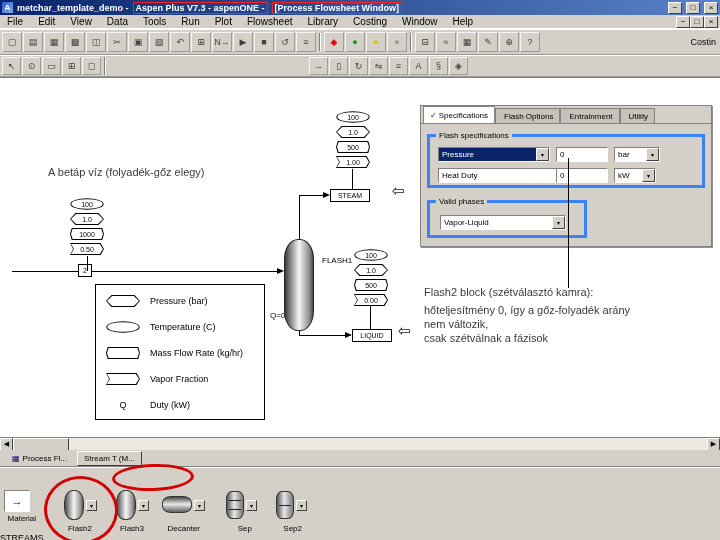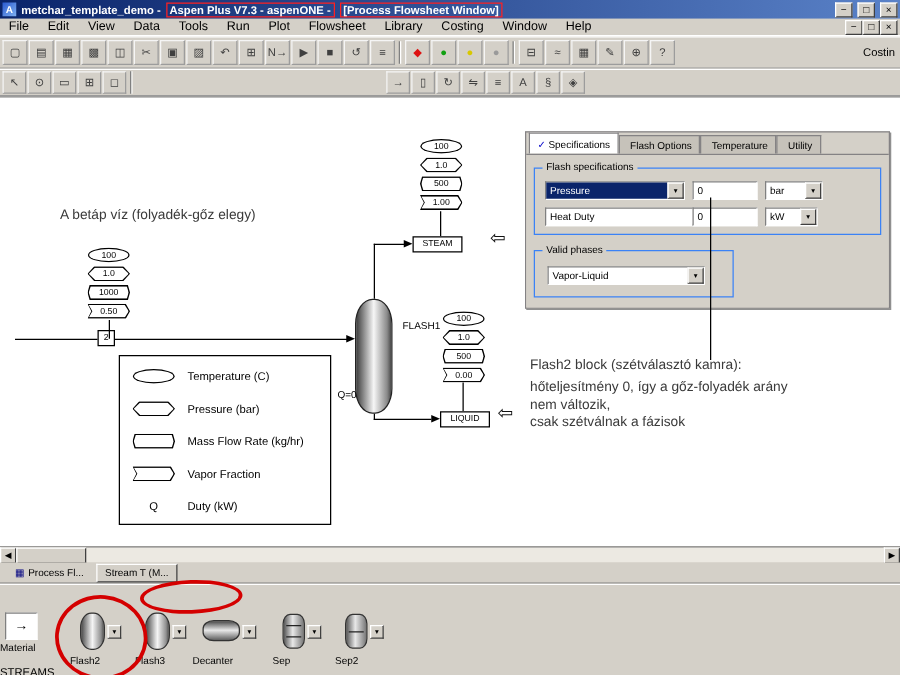--- a/index.html
+++ b/index.html
@@ -37,40 +37,40 @@
 .legend{position:absolute;border:1px solid #000;background:#fff;padding-top:3px}
 .lrow{height:26px;display:flex;align-items:center;gap:10px;padding-left:10px}
 .llab{font-size:9px}
 .lq{width:34px;text-align:center;font-size:9px;flex:none}
 .form{position:absolute;background:var(--chrome);border:1px solid #848284;box-shadow:1px 1px 0 #909090}
 .ftabs{position:absolute;left:2px;top:0;right:2px;height:17px;display:flex;align-items:flex-end}
 .ftab{display:flex;align-items:center;gap:2px;padding:2px 6px;font-size:8px;border:1px solid #848284;border-bottom:none;background:#c6c2ba;height:15px;white-space:nowrap}
 .ftabs div.ftab:first-of-type{background:#fff;height:17px}
 .chk{color:var(--check-blue);font-weight:bold}
 .fbody{position:absolute;left:0;top:17px;right:0;bottom:0;border-top:1px solid #848284;background:var(--chrome)}
-.grp{position:absolute;border:1px solid #3b82f6}
+.grp{position:absolute;border:3px solid #3b82f6}
 .gt{position:absolute;top:-6px;left:6px;background:var(--chrome);padding:0 3px;font-size:8px;white-space:nowrap}
 .combo{position:absolute;display:flex;border:1px solid;border-color:#808080 #fff #fff #808080;background:#fff;height:15px;font-size:8px}
 .cval{flex:1;display:flex;align-items:center;padding:0 3px;white-space:nowrap;overflow:hidden}
 .cval.sel{background:var(--select-blue);color:#fff}
 .ddb{width:13px;display:flex;align-items:center;justify-content:center;font-size:6px;background:var(--chrome);border:1px solid;border-color:#fff #404040 #404040 #fff;flex:none}
 .tfield{position:absolute;border:1px solid;border-color:#808080 #fff #fff #808080;background:#fff;font-size:8px;display:flex;align-items:center;padding:0 3px;height:15px}
 .hollow{position:absolute;font-size:15px;color:#111;line-height:1}
 .callout{position:absolute;width:1px;background:#000;z-index:6}
 .hscroll{left:0;top:437px;width:720px;height:13px;background:#ece9e2;border-top:1px solid #808080;display:flex;align-items:center}
 .sbtn{width:13px;height:13px;font-size:7px;display:flex;align-items:center;justify-content:center;flex:none}
 .sthumb{width:56px;height:13px;flex:none}
 .mditabs{left:0;top:450px;width:720px;height:17px;background:var(--chrome);display:flex;align-items:center;gap:4px;padding-left:6px;border-bottom:1px solid #808080}
 .mtab{display:flex;align-items:center;gap:3px;font-size:8px;padding:1px 6px;height:15px;white-space:nowrap}
 .mtab.raised{border:1px solid;border-color:#fff #404040 #404040 #fff;background:var(--chrome)}
 .mtab-icon{color:#000080;font-size:8px}
 .library{left:0;top:467px;width:720px;height:73px;background:var(--chrome);border-top:1px solid #fff}
 .lib-tabs{position:absolute;left:34px;top:2px;display:flex;font-size:9px}
 .lib-tab{padding:1px 7px;border-right:1px solid #808080;white-space:nowrap}
-.pal-label{position:absolute;font-size:8px;text-align:left;white-space:nowrap}
+.pal-label{position:absolute;font-size:8px;text-align:right;white-space:nowrap}
 .pal-dd{position:absolute;width:11px;height:11px;font-size:6px;display:flex;align-items:center;justify-content:center}
 .pal-drum{position:absolute;background:linear-gradient(90deg,#4a4a4a,#ddd 42%,#f4f4f4 50%,#909090 88%,#505050);border:1px solid #333;border-radius:9px/12px}
 .pal-hdrum{position:absolute;background:linear-gradient(180deg,#4a4a4a,#e8e8e8 48%,#606060);border:1px solid #333;border-radius:9px/7px}
 .pal-col{position:absolute;background:linear-gradient(90deg,#555,#e8e8e8 45%,#777);border:1px solid #333;border-radius:6px/8px}
 .hl{position:absolute;left:2px;right:2px;height:1px;background:#222}
 .red-ell{position:absolute;border:3px solid var(--annotation-red);border-radius:50%;z-index:9}
 .mat-btn{position:absolute;display:flex;align-items:center;justify-content:center;font-weight:bold;font-size:11px}
 </style>
 </head>
 <body>
@@ -321,32 +321,32 @@
     <div class="line" style="left:299px;top:253px;width:1px;height:5px"></div>
     <div class="line" style="left:299px;top:257px;width:46px;height:1px"></div>
     <span class="arr-r" style="left:345px;top:254px"></span>
     <div class="slabel" style="left:352px;top:251px;width:40px;height:13px">LIQUID</div>
 
     <span class="hollow" style="left:392px;top:105px">⇦</span>
     <span class="hollow" style="left:398px;top:245px">⇦</span>
 
     <div class="legend" style="left:95px;top:206px;width:170px;height:136px">
       <div class="lrow">
+        <span class="sym hex legsym">
+            <span class="bg"></span>
+            <span class="fg"></span>
+          </span>
+        <span class="llab">Pressure (bar)</span>
+      </div>
+      <div class="lrow">
         <span class="sym oval legsym">
             <span class="bg"></span>
             <span class="fg"></span>
           </span>
         <span class="llab">Temperature (C)</span>
-      </div>
-      <div class="lrow">
-        <span class="sym hex legsym">
-            <span class="bg"></span>
-            <span class="fg"></span>
-          </span>
-        <span class="llab">Pressure (bar)</span>
       </div>
       <div class="lrow">
         <span class="sym flow legsym">
             <span class="bg"></span>
             <span class="fg"></span>
           </span>
         <span class="llab">Mass Flow Rate (kg/hr)</span>
       </div>
       <div class="lrow">
         <span class="sym vf legsym">
@@ -369,21 +369,21 @@
             <span>Specifications</span>
           </div>
 
           <div class="ftab">
             <span class="chk"></span>
             <span>Flash Options</span>
           </div>
 
           <div class="ftab">
             <span class="chk"></span>
-            <span>Temperature</span>
+            <span>Entrainment</span>
           </div>
 
           <div class="ftab">
             <span class="chk"></span>
             <span>Utility</span>
           </div>
         </div>
       <div class="fbody">
         <div class="grp" style="left:6px;top:10px;width:278px;height:54px">
           <span class="gt">Flash specifications</span>

